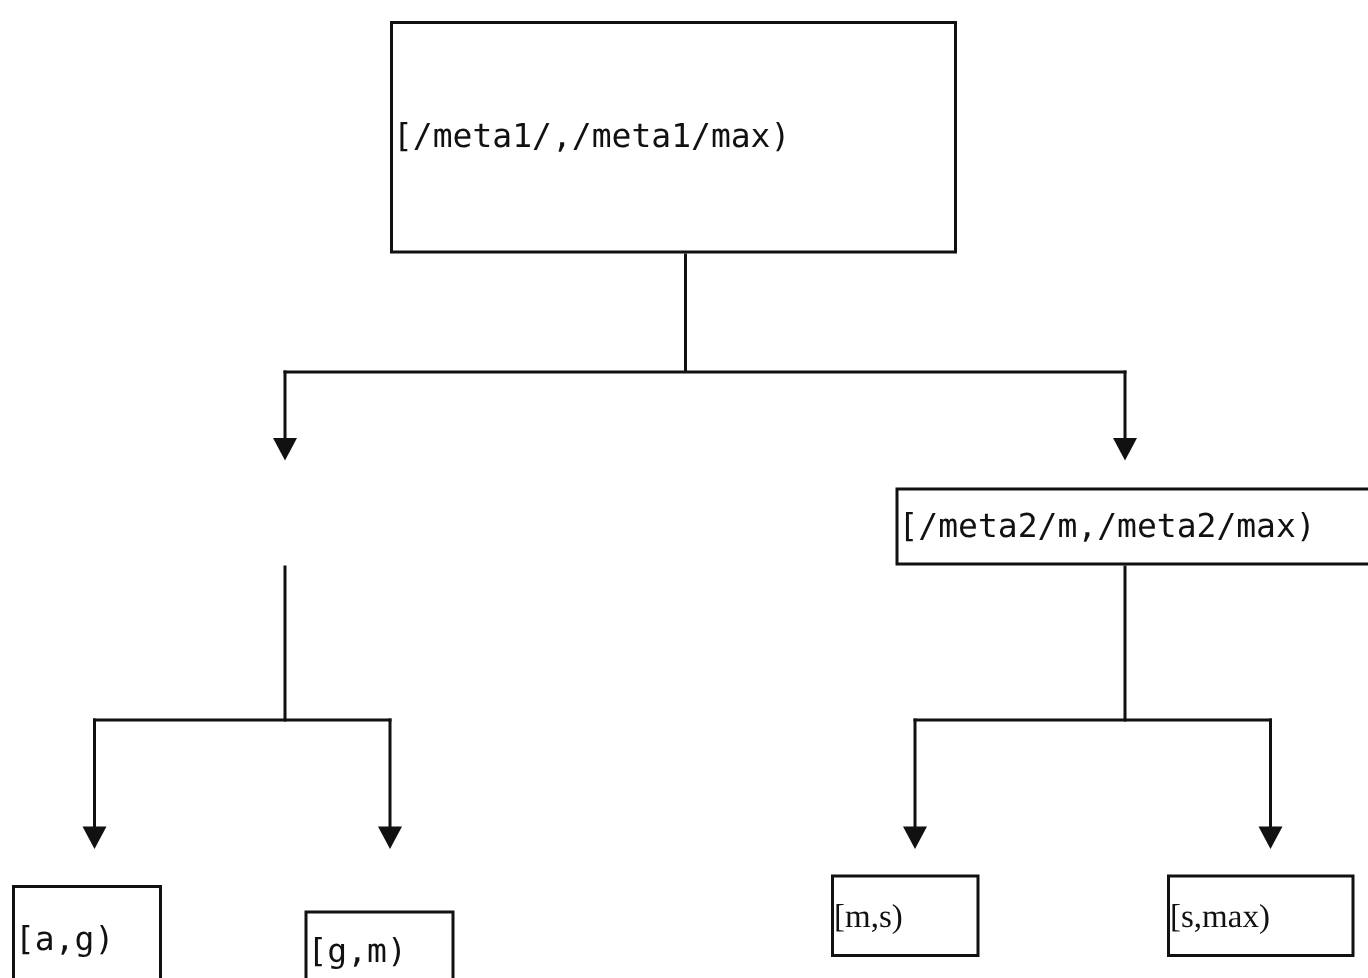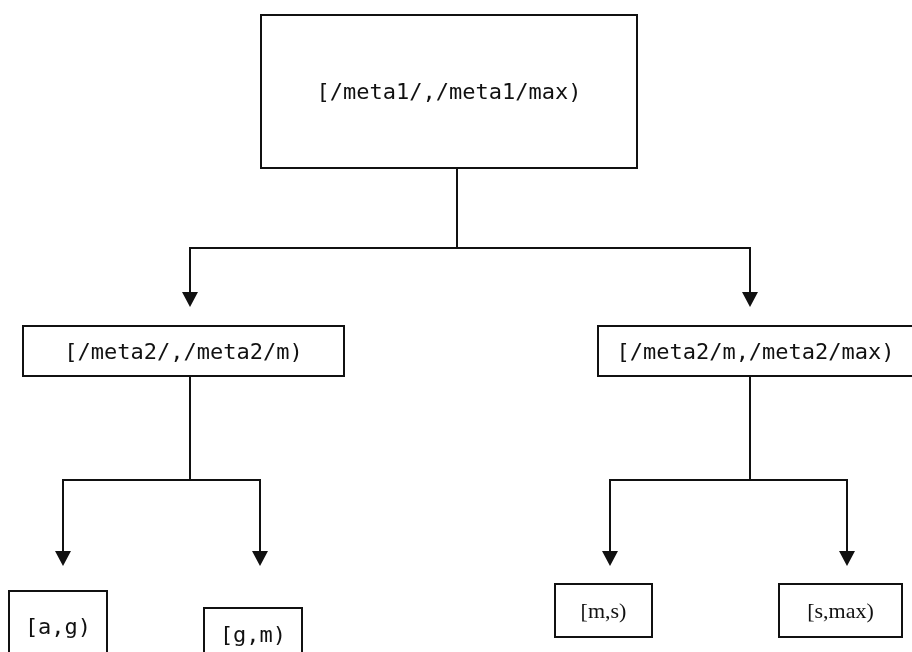--- a/index.html
+++ b/index.html
@@ -16,21 +16,21 @@
     color: #111111;
     overflow: hidden;
   }
   .node {
     position: absolute;
     box-sizing: border-box;
     border: 2px solid #111111;
     background: #ffffff;
     display: flex;
     align-items: center;
-    justify-content: center;
+    justify-content: flex-start;
     font-size: 22px;
     letter-spacing: 0;
     white-space: pre;
   }
   .line {
     position: absolute;
     background: #111111;
   }
   .arrow-down {
     position: absolute;
@@ -43,23 +43,20 @@
 </style>
 </head>
 <body>
 
 <div class="canvas">
 
   <div class="node" style="left:260px; top:14px; width:378px; height:155px;">
     <span>[/meta1/,/meta1/max)</span>
   </div>
 
-  <div class="node" style="left:22px; top:325px; width:323px; height:52px;">
-    <span>[/meta2/,/meta2/m)</span>
-  </div>
 
   <div class="node" style="left:583px; top:325px; width:317px; height:52px;margin-left:14px;">
     <span>[/meta2/m,/meta2/max)</span>
   </div>
 
   <div class="node" style="left:8px; top:590px; width:100px; height:72px;">
     <span>[a,g)</span>
   </div>
 
   <div class="node" style="left:203px; top:583px; width:100px; height:55px;margin-top:24px;">

